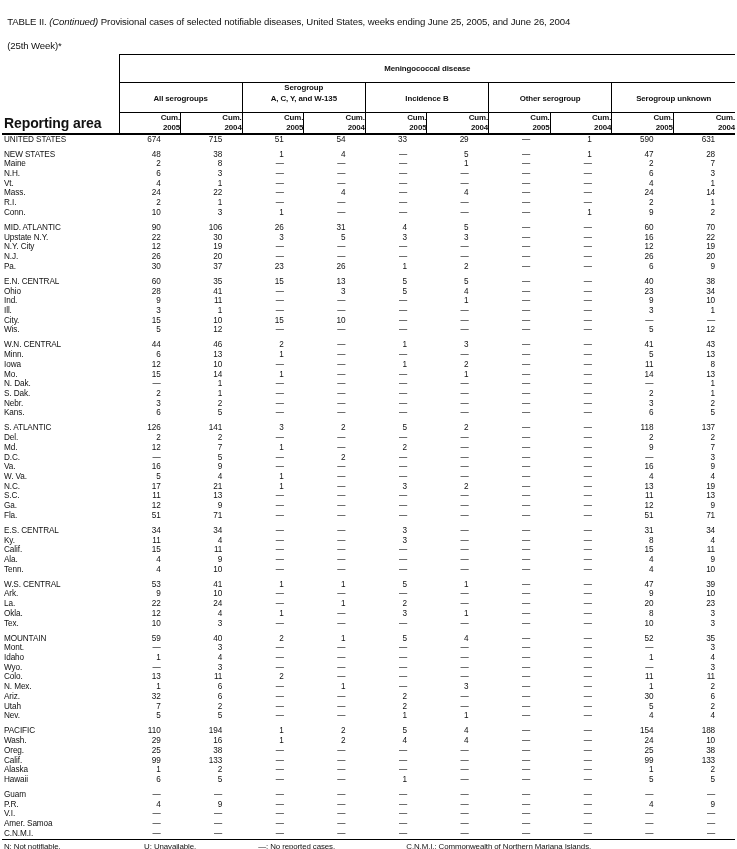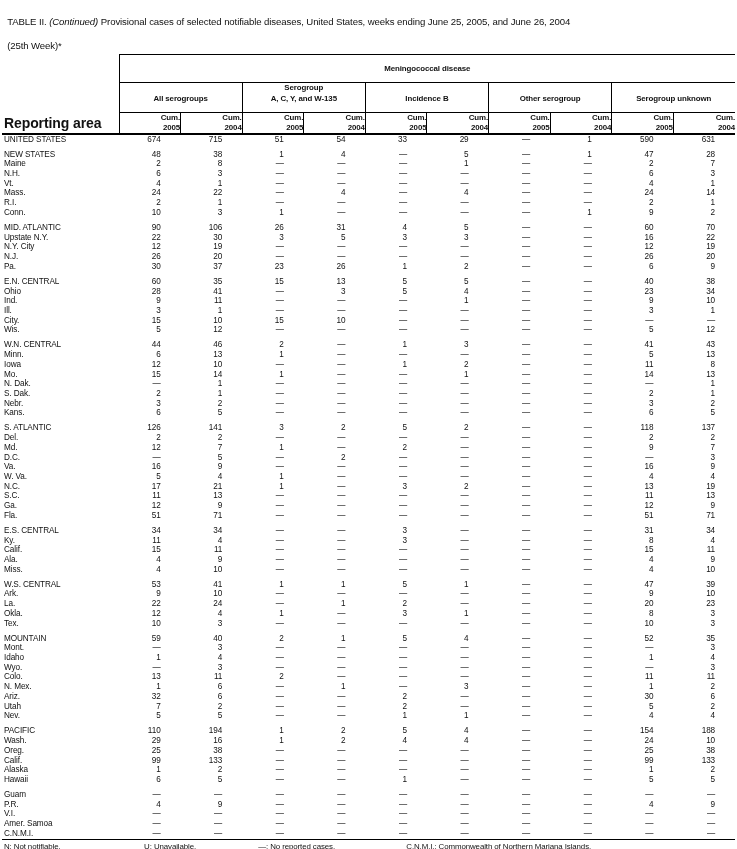--- a/index.html
+++ b/index.html
@@ -634,21 +634,21 @@
         <td class="num">—</td>
         <td class="num">—</td>
         <td class="num">—</td>
         <td class="num">—</td>
         <td class="num">—</td>
         <td class="num">—</td>
         <td class="num">4</td>
         <td class="num">9</td>
       </tr>
       <tr>
-        <td class="area">Miss.</td>
+        <td class="area">Tenn.</td>
         <td class="num">4</td>
         <td class="num">10</td>
         <td class="num">—</td>
         <td class="num">—</td>
         <td class="num">—</td>
         <td class="num">—</td>
         <td class="num">—</td>
         <td class="num">—</td>
         <td class="num">4</td>
         <td class="num">10</td>

